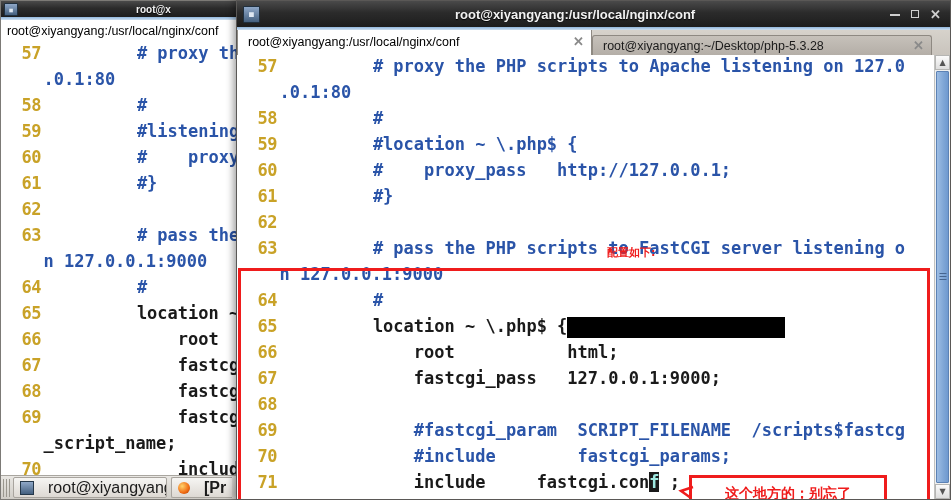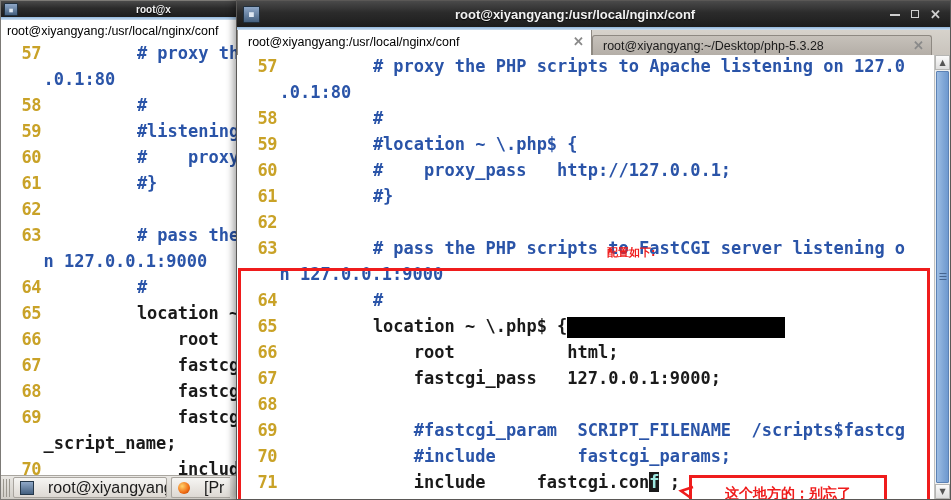--- a/index.html
+++ b/index.html
@@ -214,21 +214,21 @@
       </div>
 
   </div>
 
   <div class="taskbar">
     <div class="tb-grip"></div>
     <div class="task" style="max-width:140px;">
       <span class="task-ico"></span>
       <span>root@xiyangyang:/usr...</span>
     </div>
-    <div class="task" style="border-right:none;border-radius:2px 0 0 2px;">
+    <div class="task" style="border-right:none;border-radius:2px 0 0 2px;font-weight:bold;">
       <span class="task-ico ff"></span>
       <span>[Pr</span>
     </div>
   </div>
 </div>
 
 <div class="win" id="frontwin" style="left:236px;top:0;width:715px;height:500px;background:#fff;border:1px solid #5a5856;box-shadow:-3px 0 7px rgba(0,0,0,.35);">
 
   <div class="titlebar">
     <span class="tb-icon">■</span>

